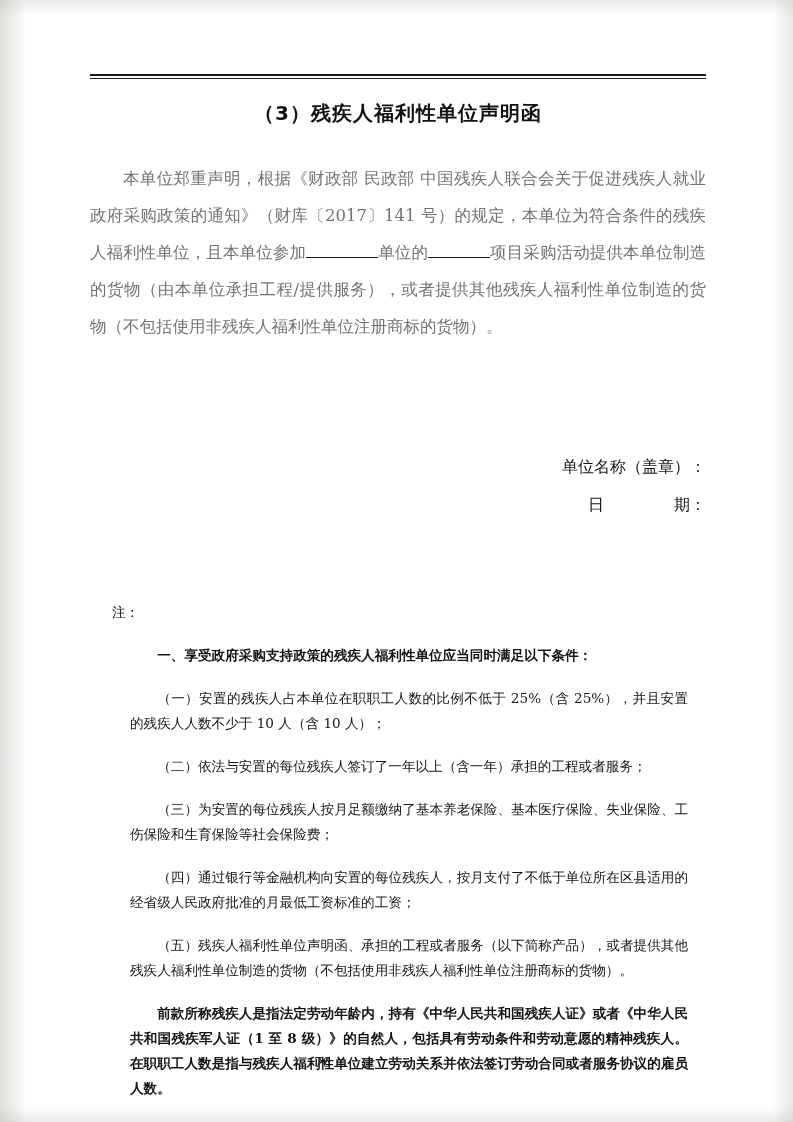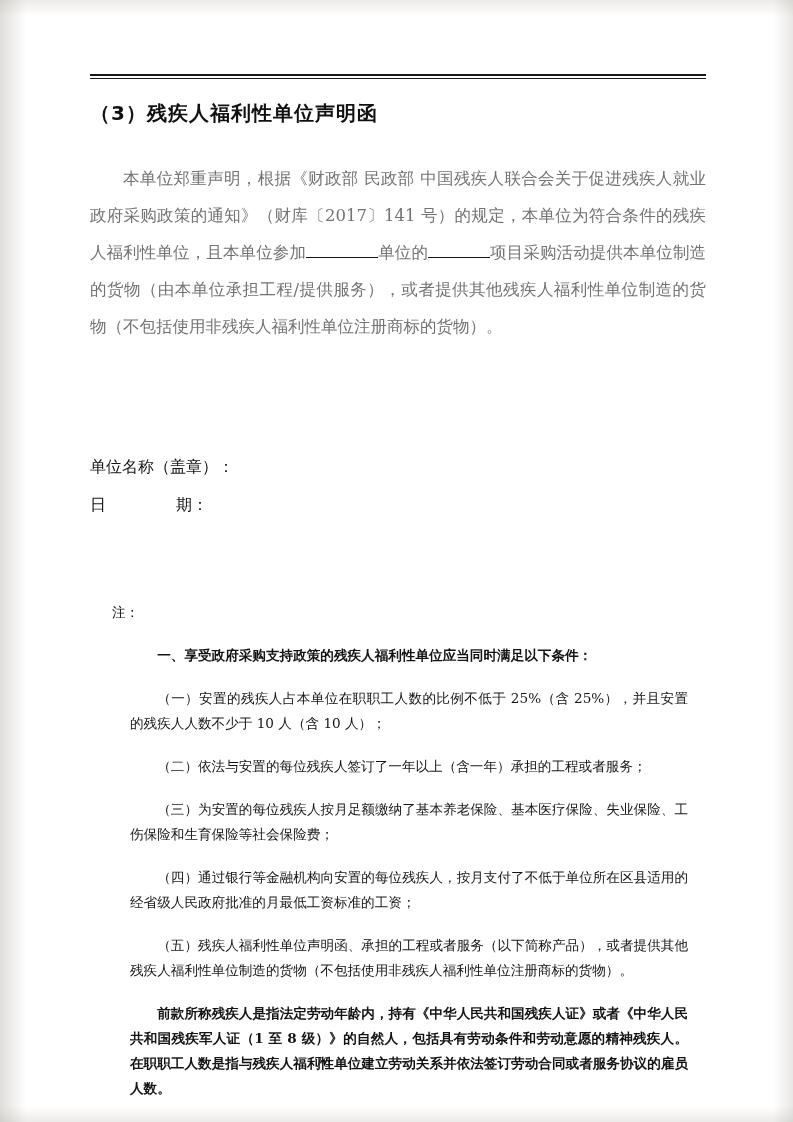--- a/index.html
+++ b/index.html
@@ -51,21 +51,21 @@
   .rule-thin {
     height: 1px;
     background: #1a1a1a;
     margin-top: 2px;
   }
   .doc-title {
     position: absolute;
     top: 100px;
     left: 0;
     width: 616px;
-    text-align: left;
+    text-align: center;
     font-family: "DejaVu Sans", "Liberation Sans", sans-serif;
     font-size: 20px;
     font-weight: bold;
     letter-spacing: 1px;
     color: #111;
   }
   .body-block {
     position: absolute;
     top: 160px;
     left: 0;
@@ -95,21 +95,21 @@
   .signature {
     position: absolute;
     top: 448px;
     left: 0;
     width: 616px;
     font-family: "DejaVu Serif", "Liberation Serif", serif;
     font-size: 16px;
     color: #141414;
   }
   .sig-line {
-    text-align: left;
+    text-align: right;
     line-height: 38px;
   }
   .sig-line.date span.gap {
     display: inline-block;
     width: 70px;
   }
 
   .notes {
     position: absolute;
     top: 600px;

